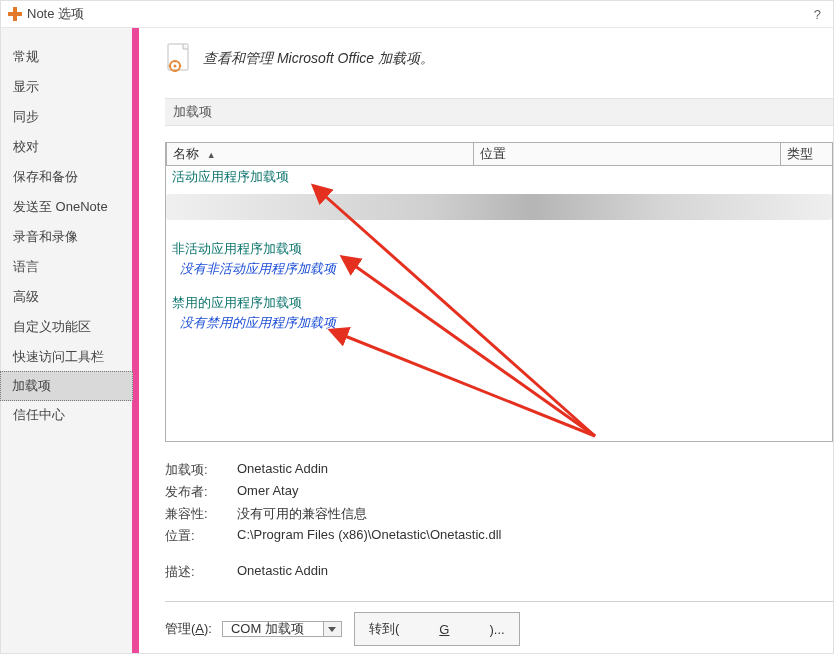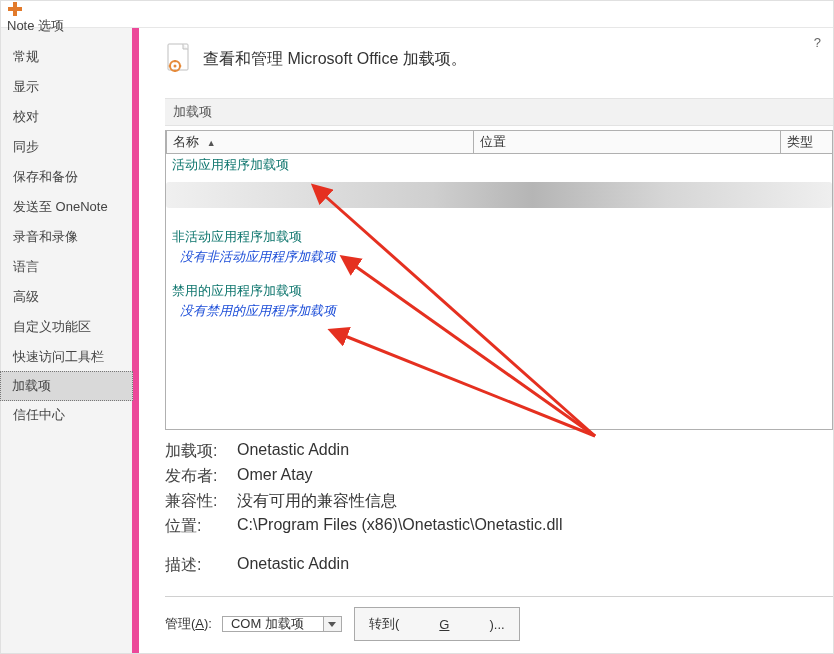--- a/index.html
+++ b/index.html
@@ -12,26 +12,25 @@
     background: #fff;
     overflow: hidden;
   }
   .window {
     width: 834px; height: 654px;
     display: flex; flex-direction: column;
     border: 1px solid #e0e0e0;
   }
   .titlebar {
     height: 26px;
-    display: flex; 
+    display: flex; align-items: center;
     padding: 0 6px;
     font-size: 13px;
     color: #444;
     position: relative;
-    flex-direction: column;
   }
   .titlebar .icon-plus {
     width: 16px; height: 16px; margin-right: 4px;
     display: inline-flex; align-items: center; justify-content: center;
   }
   .titlebar .help {
     margin-left: auto;
     color: #666;
     padding: 0 6px;
     cursor: pointer;
@@ -74,33 +73,33 @@
   }
   .header-row {
     display: flex; align-items: center;
     margin-bottom: 22px;
   }
   .addin-icon-box {
     width: 28px; height: 34px;
     margin-right: 10px;
     display: inline-flex; align-items: center; justify-content: center;
   }
-  .header-text { color: #333; font-size: 16px; }
+  .header-text { color: #333; font-size: 14px; font-style: italic; }
   .section-label {
     background: #f2f2f2;
     border-top: 1px solid #e3e3e3;
     border-bottom: 1px solid #e3e3e3;
     padding: 4px 8px;
     color: #555;
     margin-right: 0;
     width: 100%;
   }
   .table-wrap {
     border: 1px solid #b0b0b0;
-    margin-top: 4px;
+    margin-top: 16px;
     margin-right: 0;
     height: 300px;
     display: flex; flex-direction: column;
     position: relative;
     overflow: hidden;
   }
   .t-head {
     display: flex;
     background: #f5f5f5;
   }
@@ -131,22 +130,22 @@
     margin: 6px 0 18px 0;
     background: linear-gradient(to right, #f0f0f0, #cfcfcf 40%, #b5b5b5 55%, #d6d6d6 75%, #efefef);
     border-radius: 3px;
   }
   .group-empty {
     padding: 0 6px 14px 14px;
     color: #1d4ed8;
     font-style: italic;
   }
   .details {
-    margin-top: 9px;
-    font-size: 16px;
+    margin-top: 17px;
+    font-size: 13px;
     color: #444;
   }
   .details .row {
     display: flex;
     padding: 2px 0;
   }
   .details .key { width: 72px; }
   .details .val { flex: 1; color: #333; }
   .sep-line {
     border-top: 1px solid #d0d0d0;
@@ -204,22 +203,22 @@
       </svg>
     </span>
     <span>Note 选项</span>
     <span class="help">?</span>
   </div>
 
   <div class="body">
     <div class="sidebar" id="sidebar">
         <div class="side-item">常规</div>
         <div class="side-item">显示</div>
+        <div class="side-item">同步</div>
         <div class="side-item">校对</div>
-        <div class="side-item">同步</div>
         <div class="side-item">保存和备份</div>
         <div class="side-item">发送至 OneNote</div>
         <div class="side-item">录音和录像</div>
         <div class="side-item">语言</div>
         <div class="side-item">高级</div>
         <div class="side-item">自定义功能区</div>
         <div class="side-item">快速访问工具栏</div>
         <div class="side-item selected">加载项</div>
         <div class="side-item">信任中心</div>
       </div>

